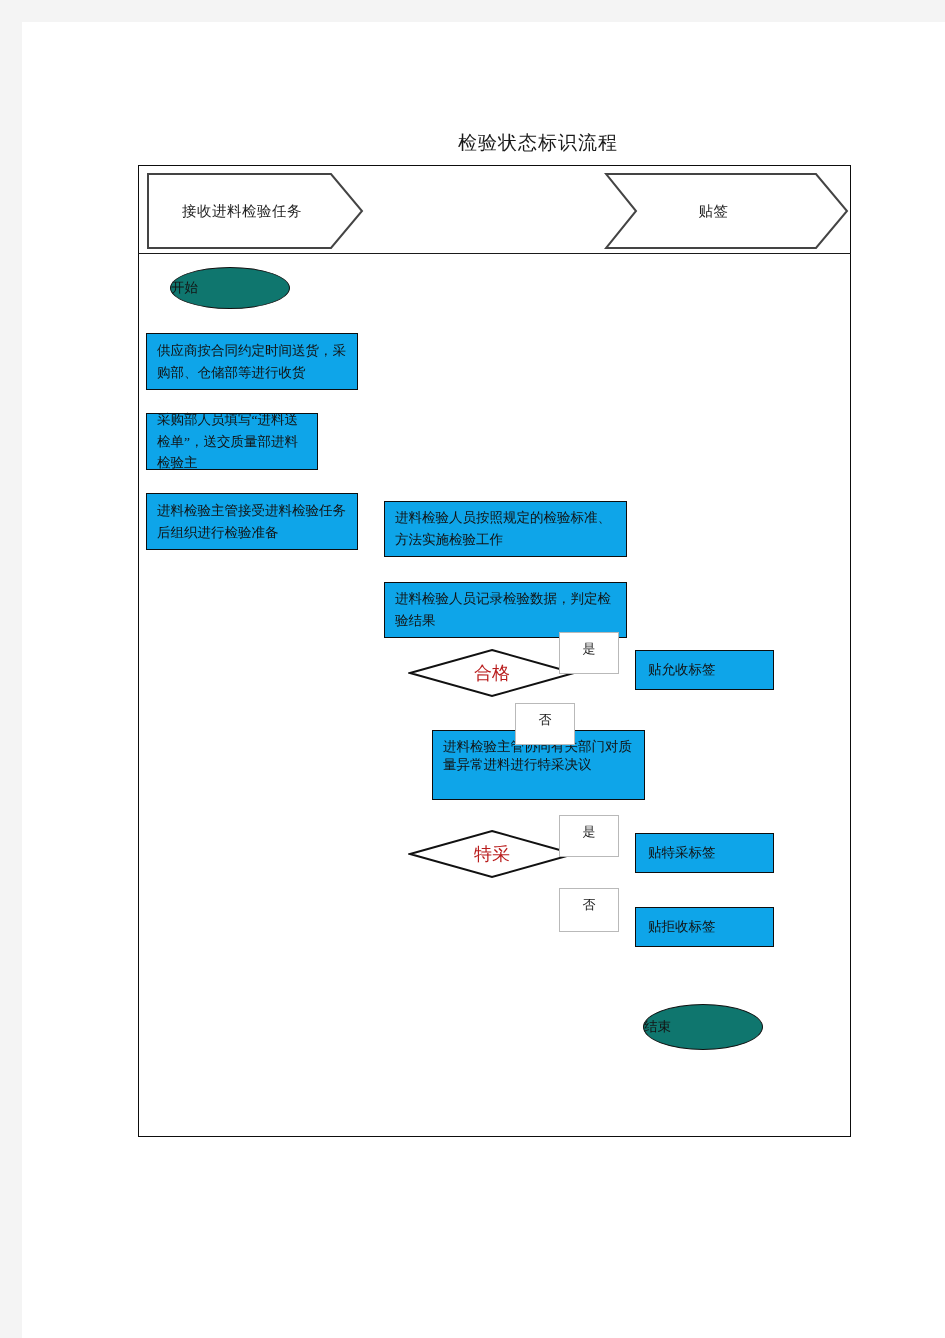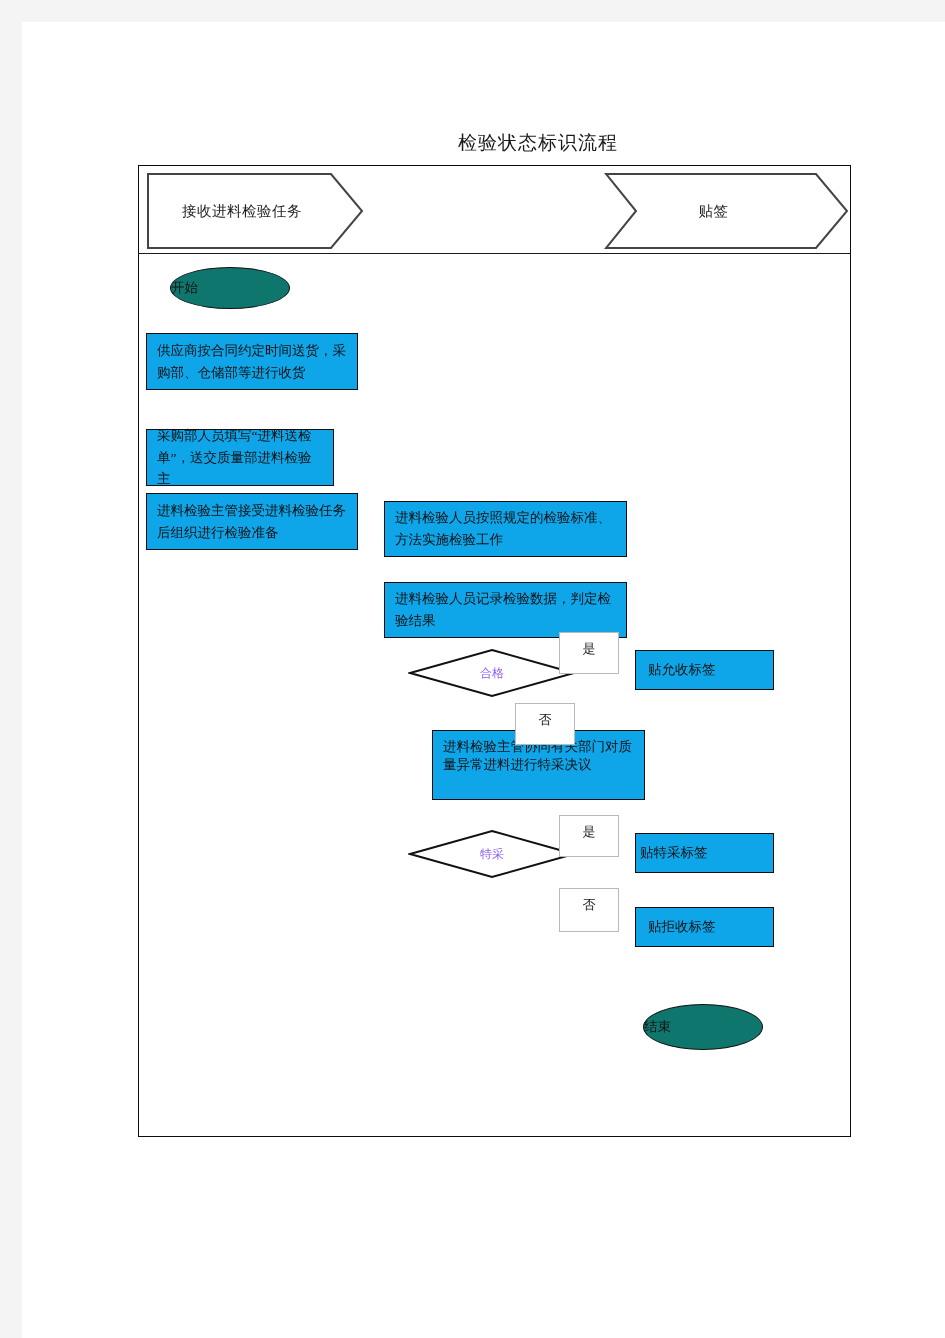--- a/index.html
+++ b/index.html
@@ -58,21 +58,21 @@
     position:absolute; box-sizing:border-box; background:#0f766e;
     border:1.6px solid #111; border-radius:50%;
     display:flex; align-items:center; justify-content:flex-start;
     font-size:13.5px; color:#141414;
   }
   .diamond-wrap{position:absolute;}
   .diamond-wrap svg{position:absolute;left:0;top:0;}
   .diamond-wrap span{
     position:absolute; left:0; top:0; width:100%; height:100%;
     display:flex; align-items:center; justify-content:center;
-    font-size:12px; color:#8b5cf6;
+    font-size:18px; color:#b91c1c;
   }
 </style>
 </head>
 <body>
 
 <div id="page">
 
   <svg id="canvas" viewBox="0 0 923 1316" xmlns="http://www.w3.org/2000/svg">
     <defs>
       <marker id="arrow" markerWidth="9" markerHeight="9" refX="7.2" refY="3.2" orient="auto" markerUnits="strokeWidth">
@@ -136,21 +136,21 @@
   </div>
 
   <div class="oval" style="left:148px; top:245px; width:120px; height:42px;">
     <span>开始</span>
   </div>
 
   <div class="node box" style="left:124px; top:311px; width:212px; height:57px;">
     <span>供应商按合同约定时间送货，采购部、仓储部等进行收货</span>
   </div>
 
-  <div class="node box" style="left:124px; top:391px; width:188px; height:57px;margin-top:16px;">
+  <div class="node box" style="left:124px; top:391px; width:172px; height:57px;">
     <span>采购部人员填写“进料送检单”，送交质量部进料检验主</span>
   </div>
 
   <div class="node box" style="left:124px; top:471px; width:212px; height:57px;">
     <span>进料检验主管接受进料检验任务后组织进行检验准备</span>
   </div>
 
   <div class="node box" style="left:362px; top:479px; width:243px; height:56px;">
     <span>进料检验人员按照规定的检验标准、方法实施检验工作</span>
   </div>
@@ -190,21 +190,21 @@
   </div>
 
   <div class="lbl" style="position:absolute; left:537px; top:866px; width:60px; height:44px;">
     <span>否</span>
   </div>
 
   <div class="node box center" style="left:613px; top:628px; width:139px; height:40px; justify-content:flex-start; padding-left:12px;">
     <span>贴允收标签</span>
   </div>
 
-  <div class="node box center" style="left:613px; top:811px; width:139px; height:40px; justify-content:flex-start; padding-left:4px;">
+  <div class="node box center" style="left:613px; top:811px; width:139px; height:40px; justify-content:flex-start; padding-left:12px;">
     <span>贴特采标签</span>
   </div>
 
   <div class="node box center" style="left:613px; top:885px; width:139px; height:40px; justify-content:flex-start; padding-left:12px;">
     <span>贴拒收标签</span>
   </div>
 
   <div class="oval" style="left:621px; top:982px; width:120px; height:46px;">
     <span>结束</span>
   </div>

